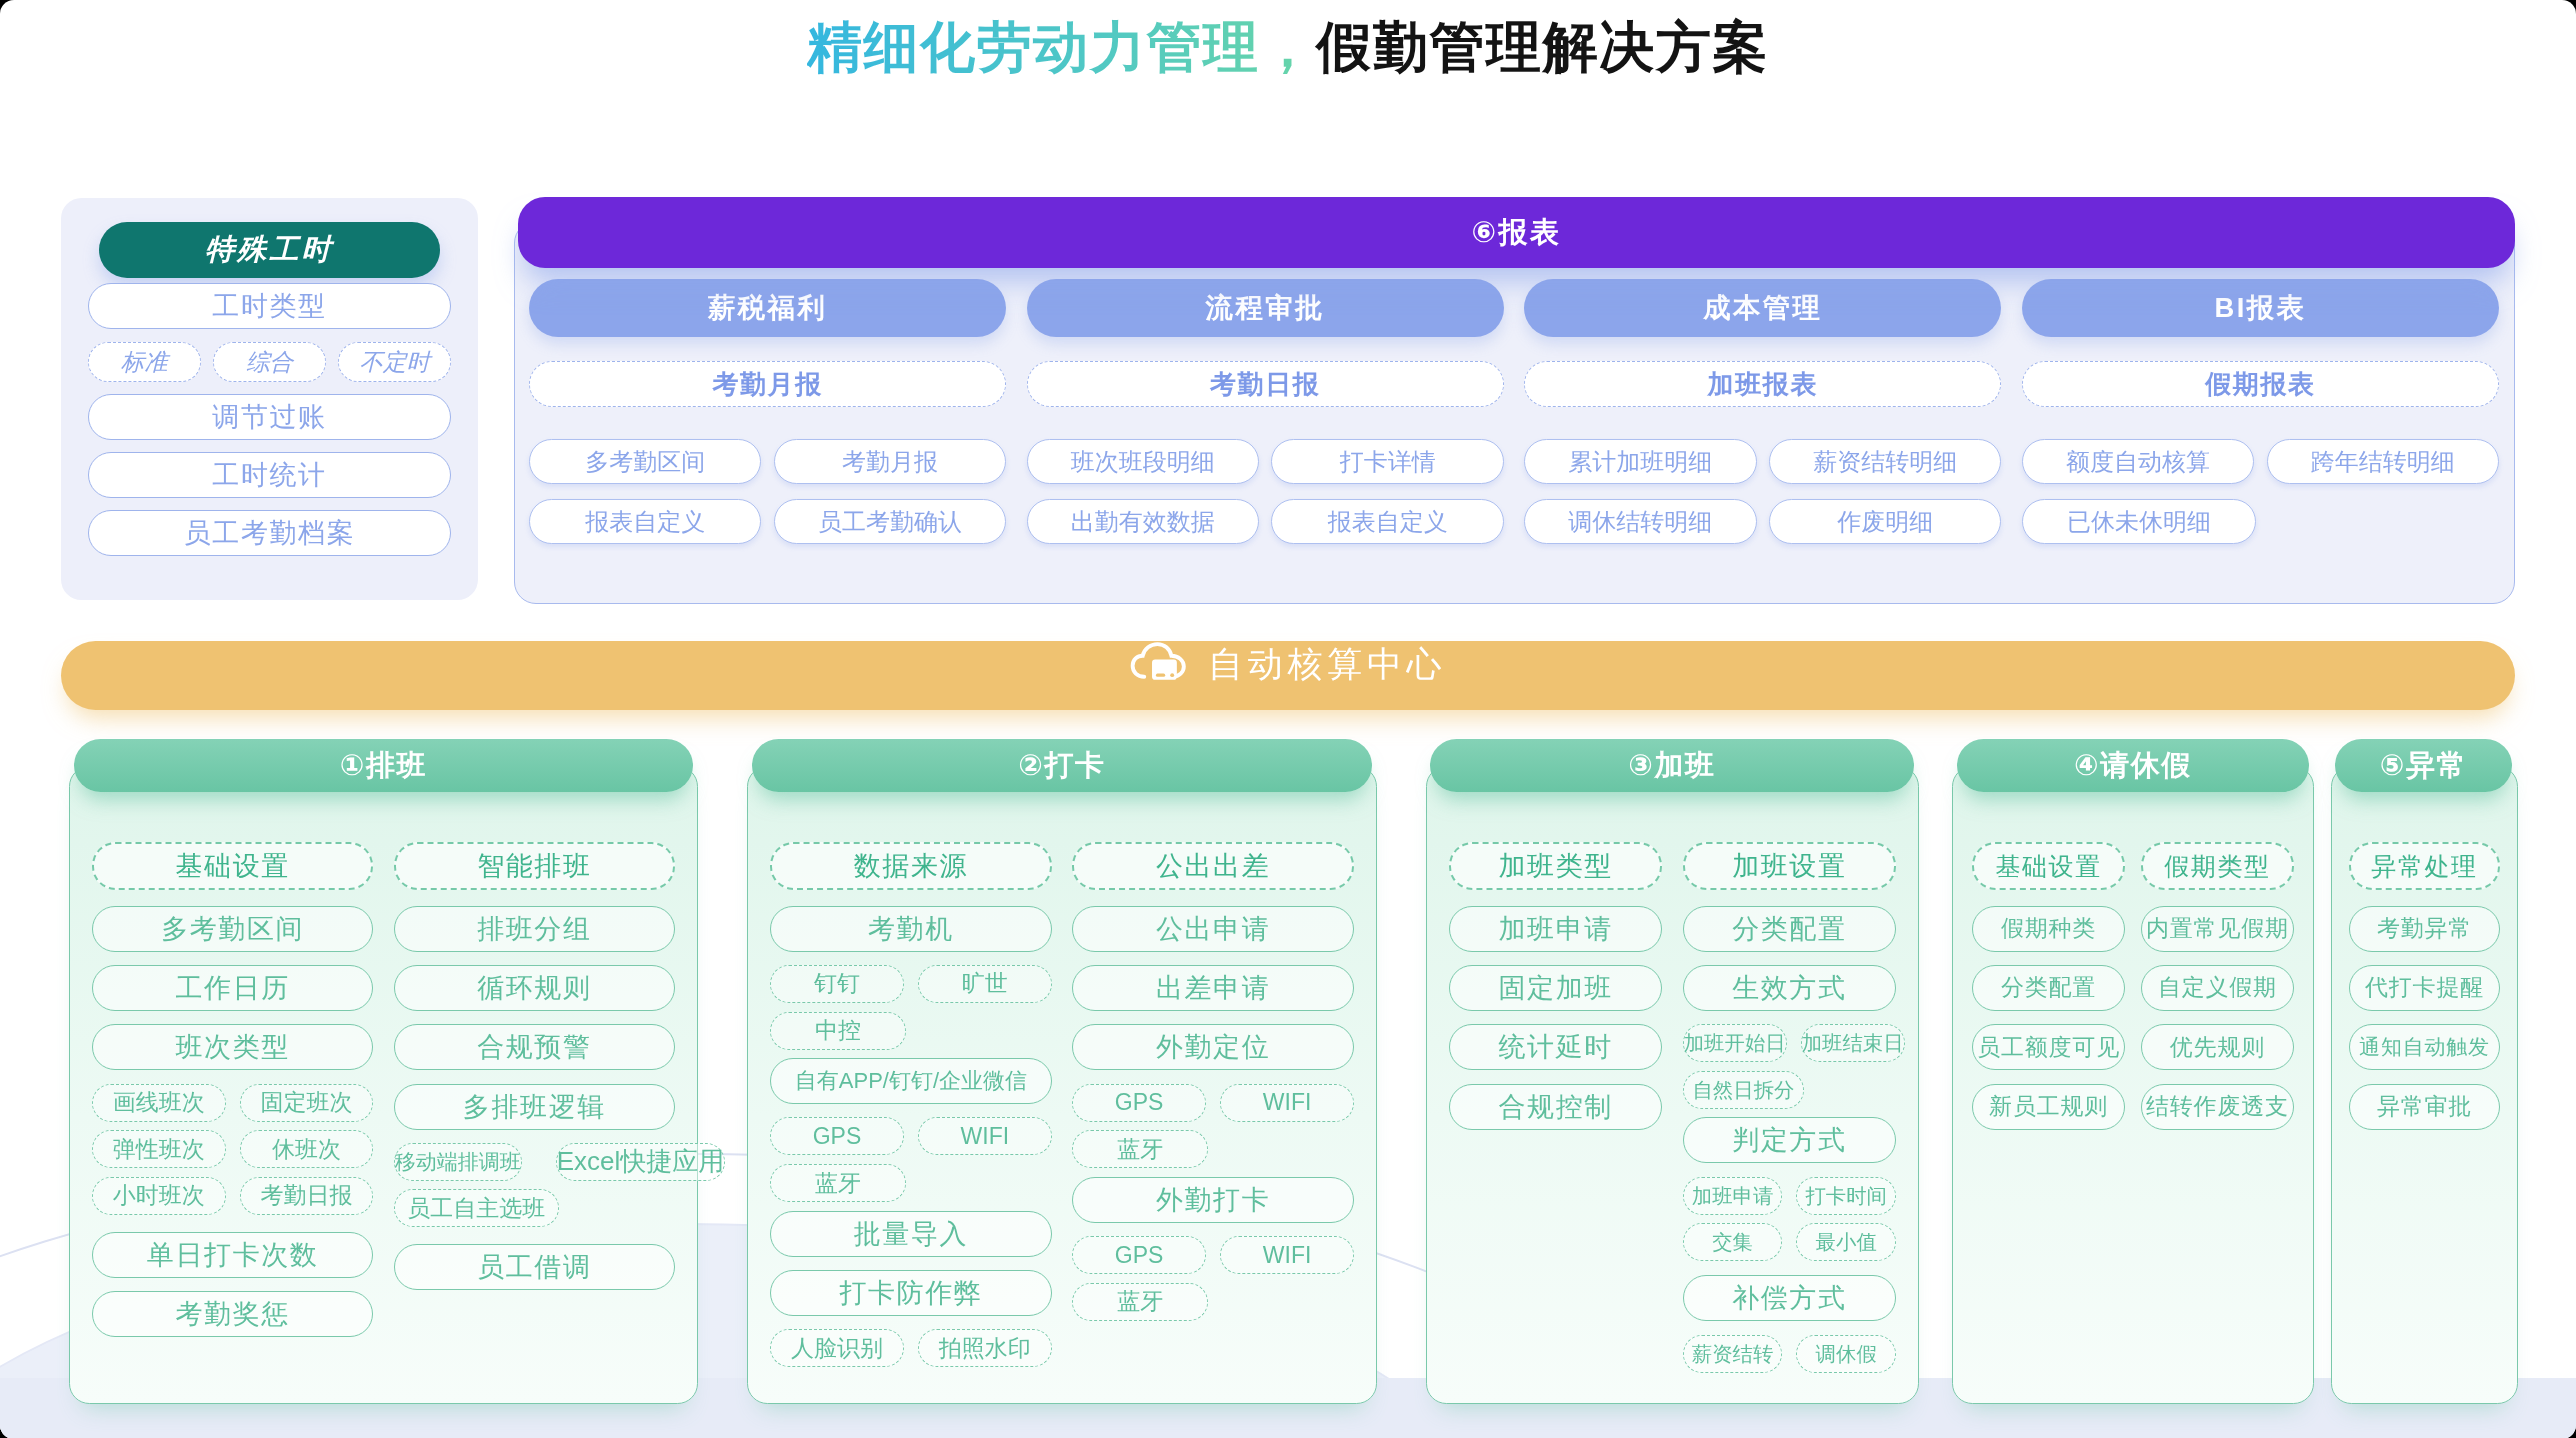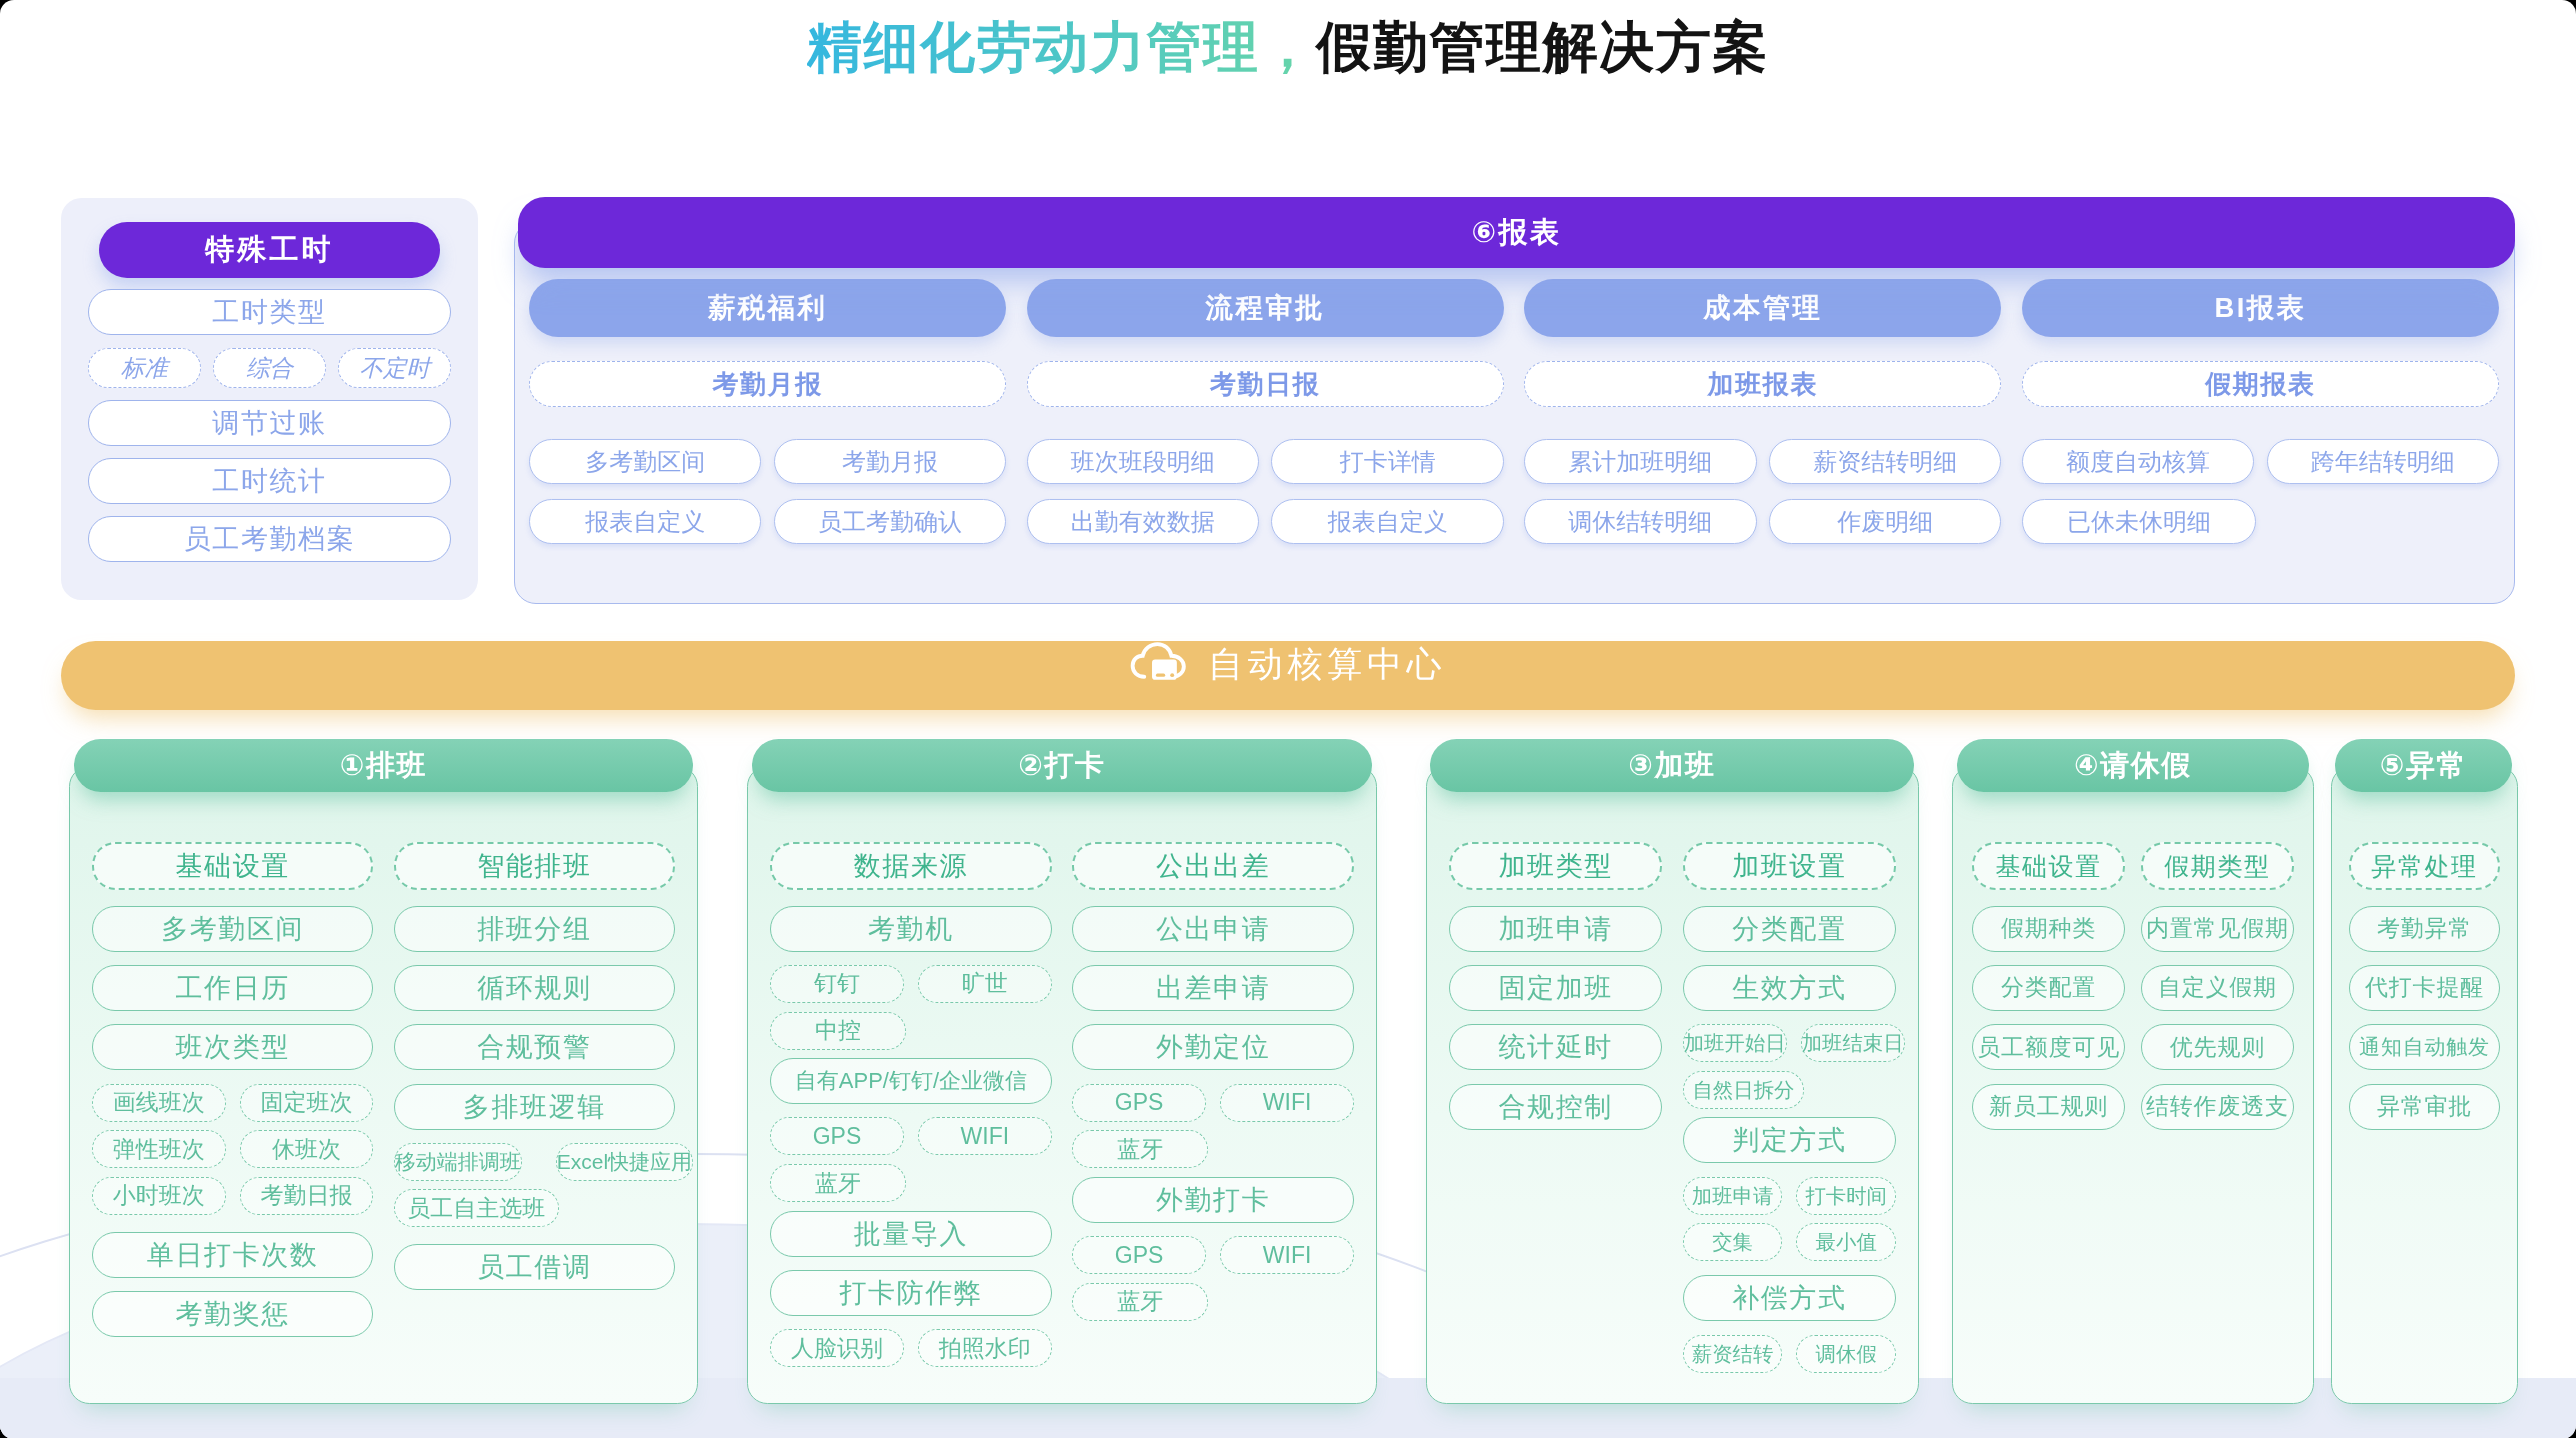--- a/index.html
+++ b/index.html
@@ -14,23 +14,23 @@
 
   
   .title{position:absolute;top:11px;left:0;right:0;text-align:center;font-size:55px;font-weight:900;
     letter-spacing:1.6px;color:#131313;white-space:nowrap;}
   .title .hl{background:linear-gradient(90deg,#35B7DF 0%,#52C9C2 60%,#68D5A8 100%);
     -webkit-background-clip:text;background-clip:text;color:transparent;}
 
   
   .sp{position:absolute;left:61px;top:198px;width:417px;height:402px;background:#EDEFFA;
     border-radius:20.4px;padding:23.5px 27px;box-sizing:border-box;display:flex;flex-direction:column;}
-  .sp-hd{height:56px;margin:0 11px 11px;border-radius:31px;background:#6d28d9;color:#fff;font-size:29px;
+  .sp-hd{height:56px;margin:0 11px 5px;border-radius:31px;background:#0f766e;color:#fff;font-size:29px;
     font-weight:700;display:flex;align-items:center;justify-content:center;letter-spacing:3.1px;
-    box-shadow:0 9.4px 15.7px rgba(140,165,235,.38);}
+    box-shadow:0 9.4px 15.7px rgba(140,165,235,.38);font-style:italic;}
   .pill-b{height:44px;border-radius:23.5px;background:#fff;border:1.6px solid #9FB4EC;color:#8CA6EA;
     font-size:27px;display:flex;align-items:center;justify-content:center;margin-bottom:11.8px;letter-spacing:1.6px;}
   .chiprow-b{display:flex;gap:12.5px;margin:1.6px 0 12.5px;font-style:italic;}
   .chip-b{flex:1;height:38px;border-radius:20.4px;background:#fff;border:1.6px dashed #9FB4EC;color:#8CA6EA;
     font-size:23.5px;display:flex;align-items:center;justify-content:center;}
 
   
   .report{position:absolute;left:514px;top:221px;width:2001px;height:383px;background:#EEF0FA;
     border:1.6px solid #A8BAEE;border-radius:22px;box-sizing:border-box;z-index:1;}
   .report-banner{position:absolute;left:518px;top:197px;width:1997px;height:71px;border-radius:27px;
@@ -196,21 +196,21 @@
         <div class="p">考勤奖惩</div>
       </div>
       <div class="sub">
         <div class="h">智能排班</div>
         <div class="p">排班分组</div>
         <div class="p">循环规则</div>
         <div class="p">合规预警</div>
         <div class="p">多排班逻辑</div>
         <div class="crow">
           <div class="c" style="font-size:21px;">移动端排调班</div>
-          <div class="c" style="font-size:21px;margin-left:20px;">Excel快捷应用</div>
+          <div class="c" style="font-size:26px;margin-left:20px;">Excel快捷应用</div>
         </div>
         <div class="crow" style="margin-bottom:17px;">
           <div class="c" style="flex:0 0 58%;">员工自主选班</div>
         </div>
         <div class="p">员工借调</div>
       </div>
     </div>
   </div>
   <div class="col-hd" style="left:74px;width:619px;">①排班</div>
 

